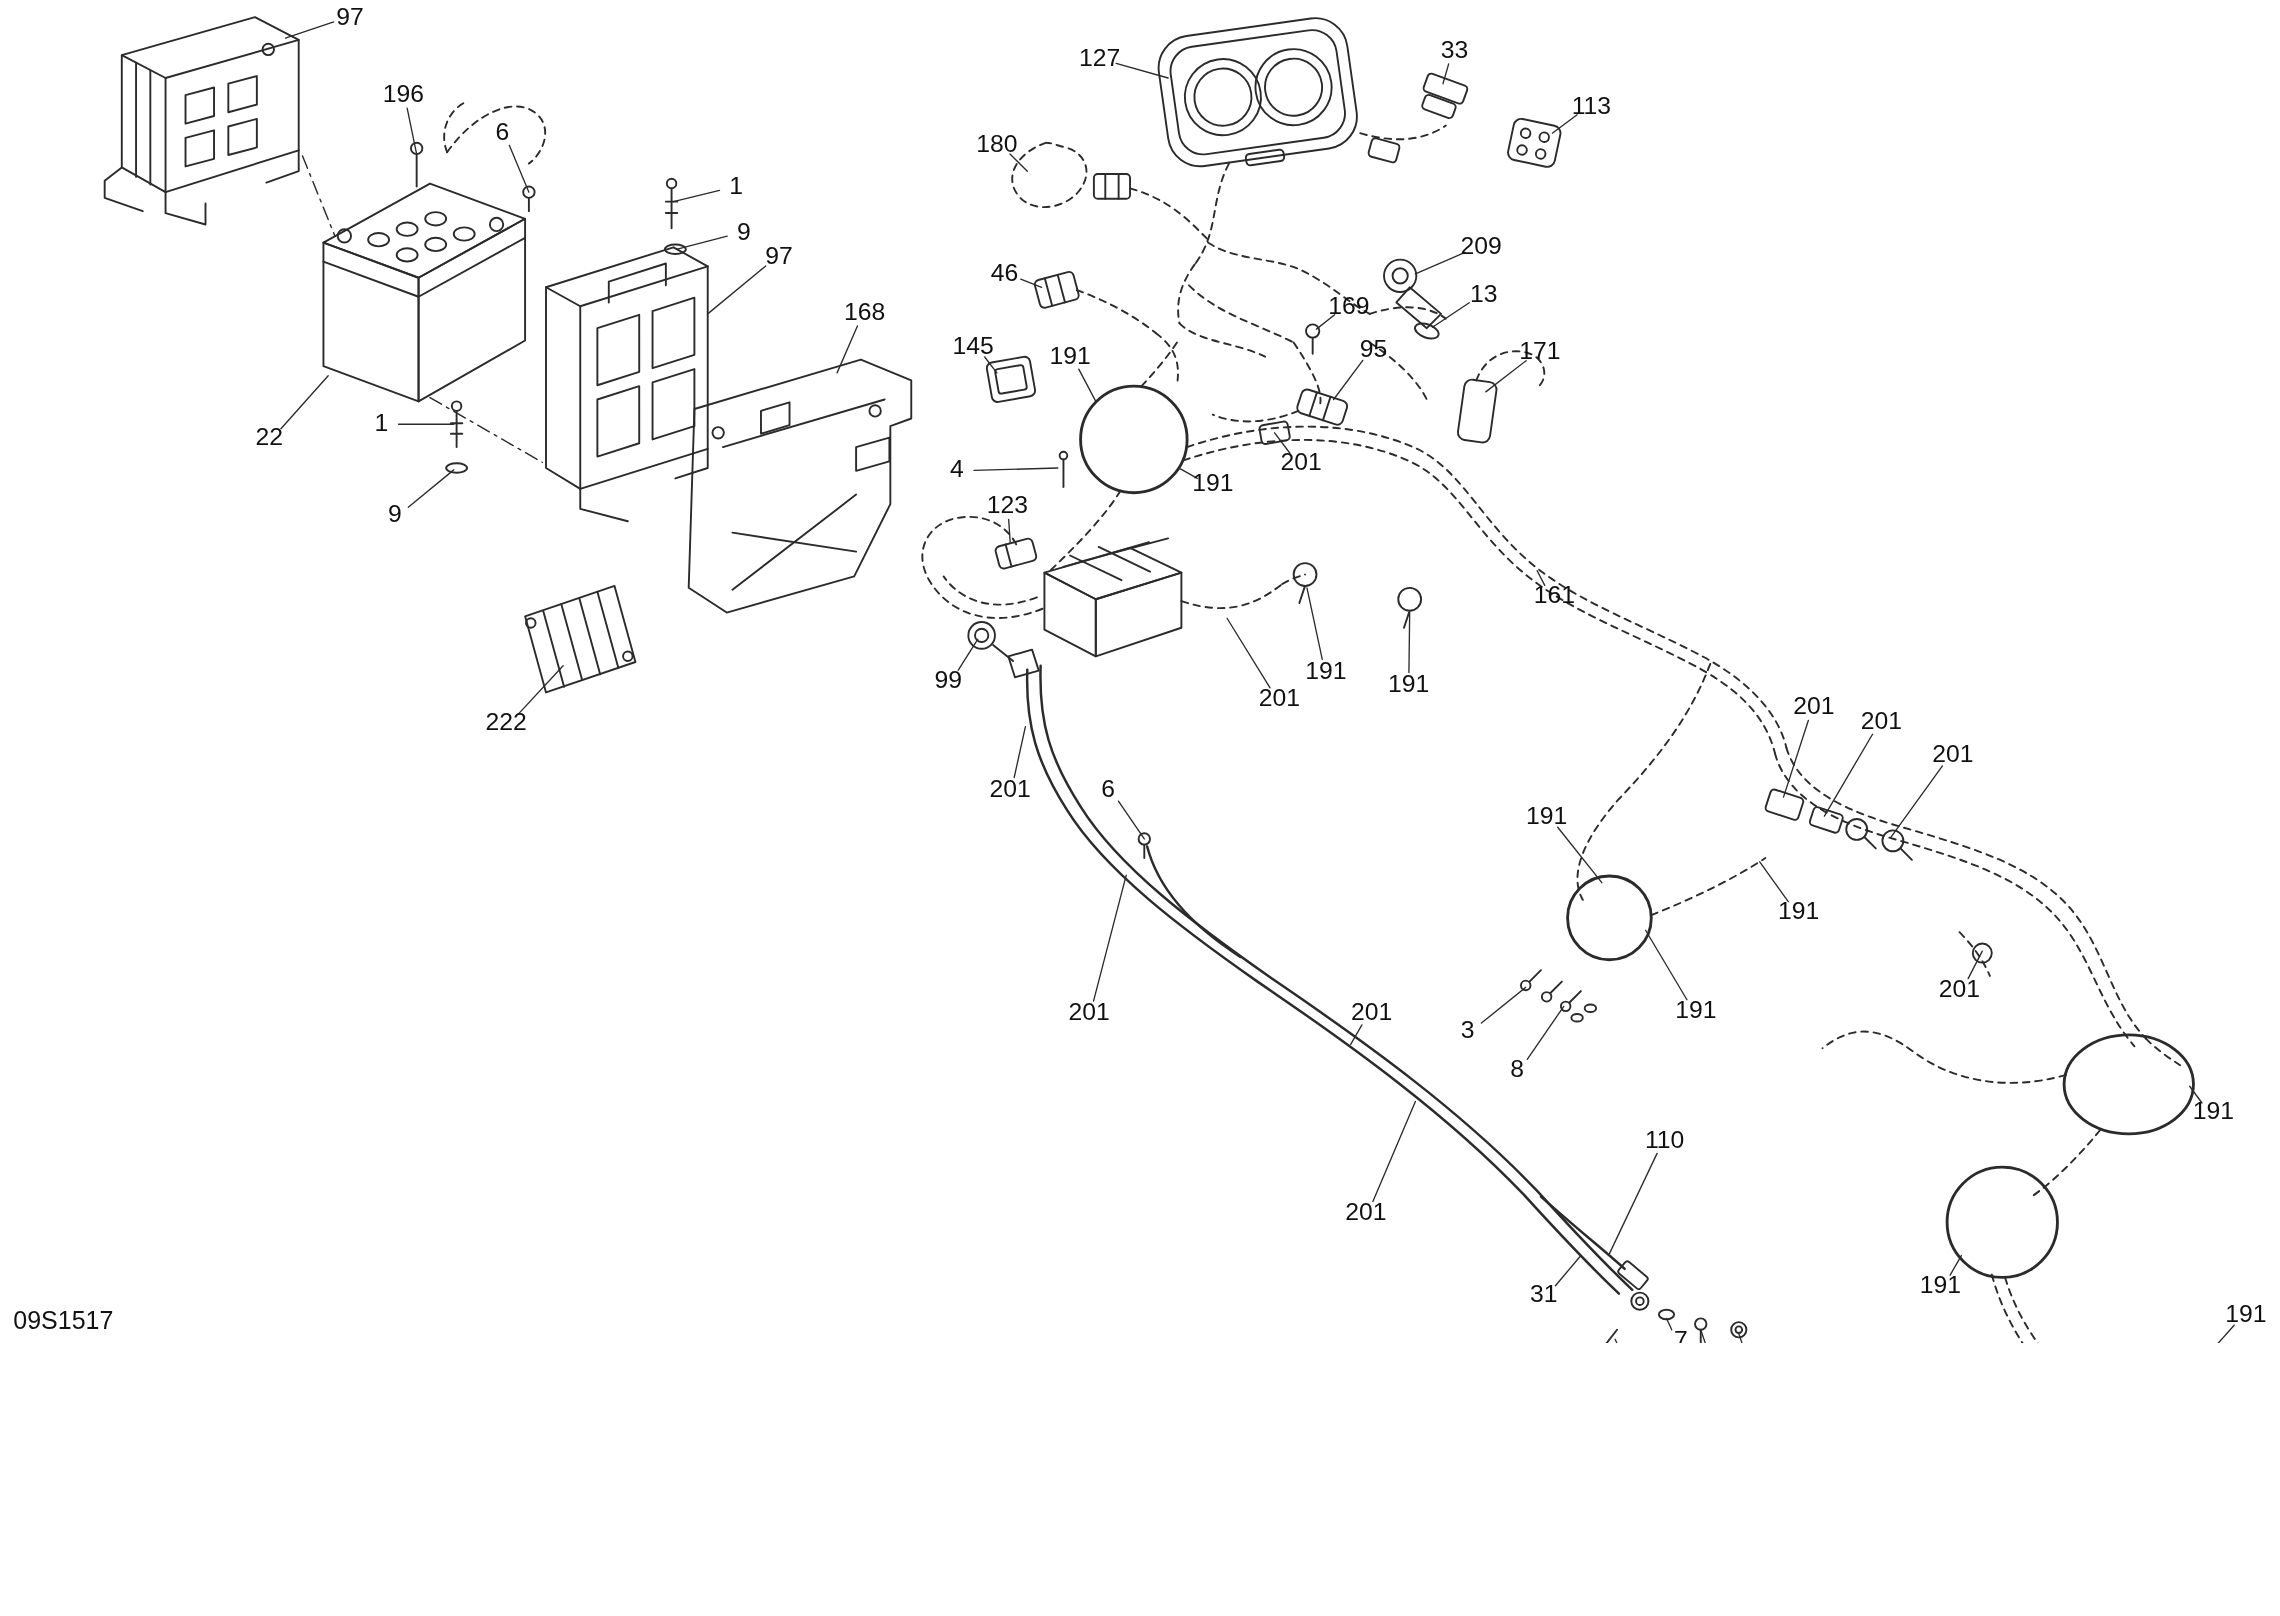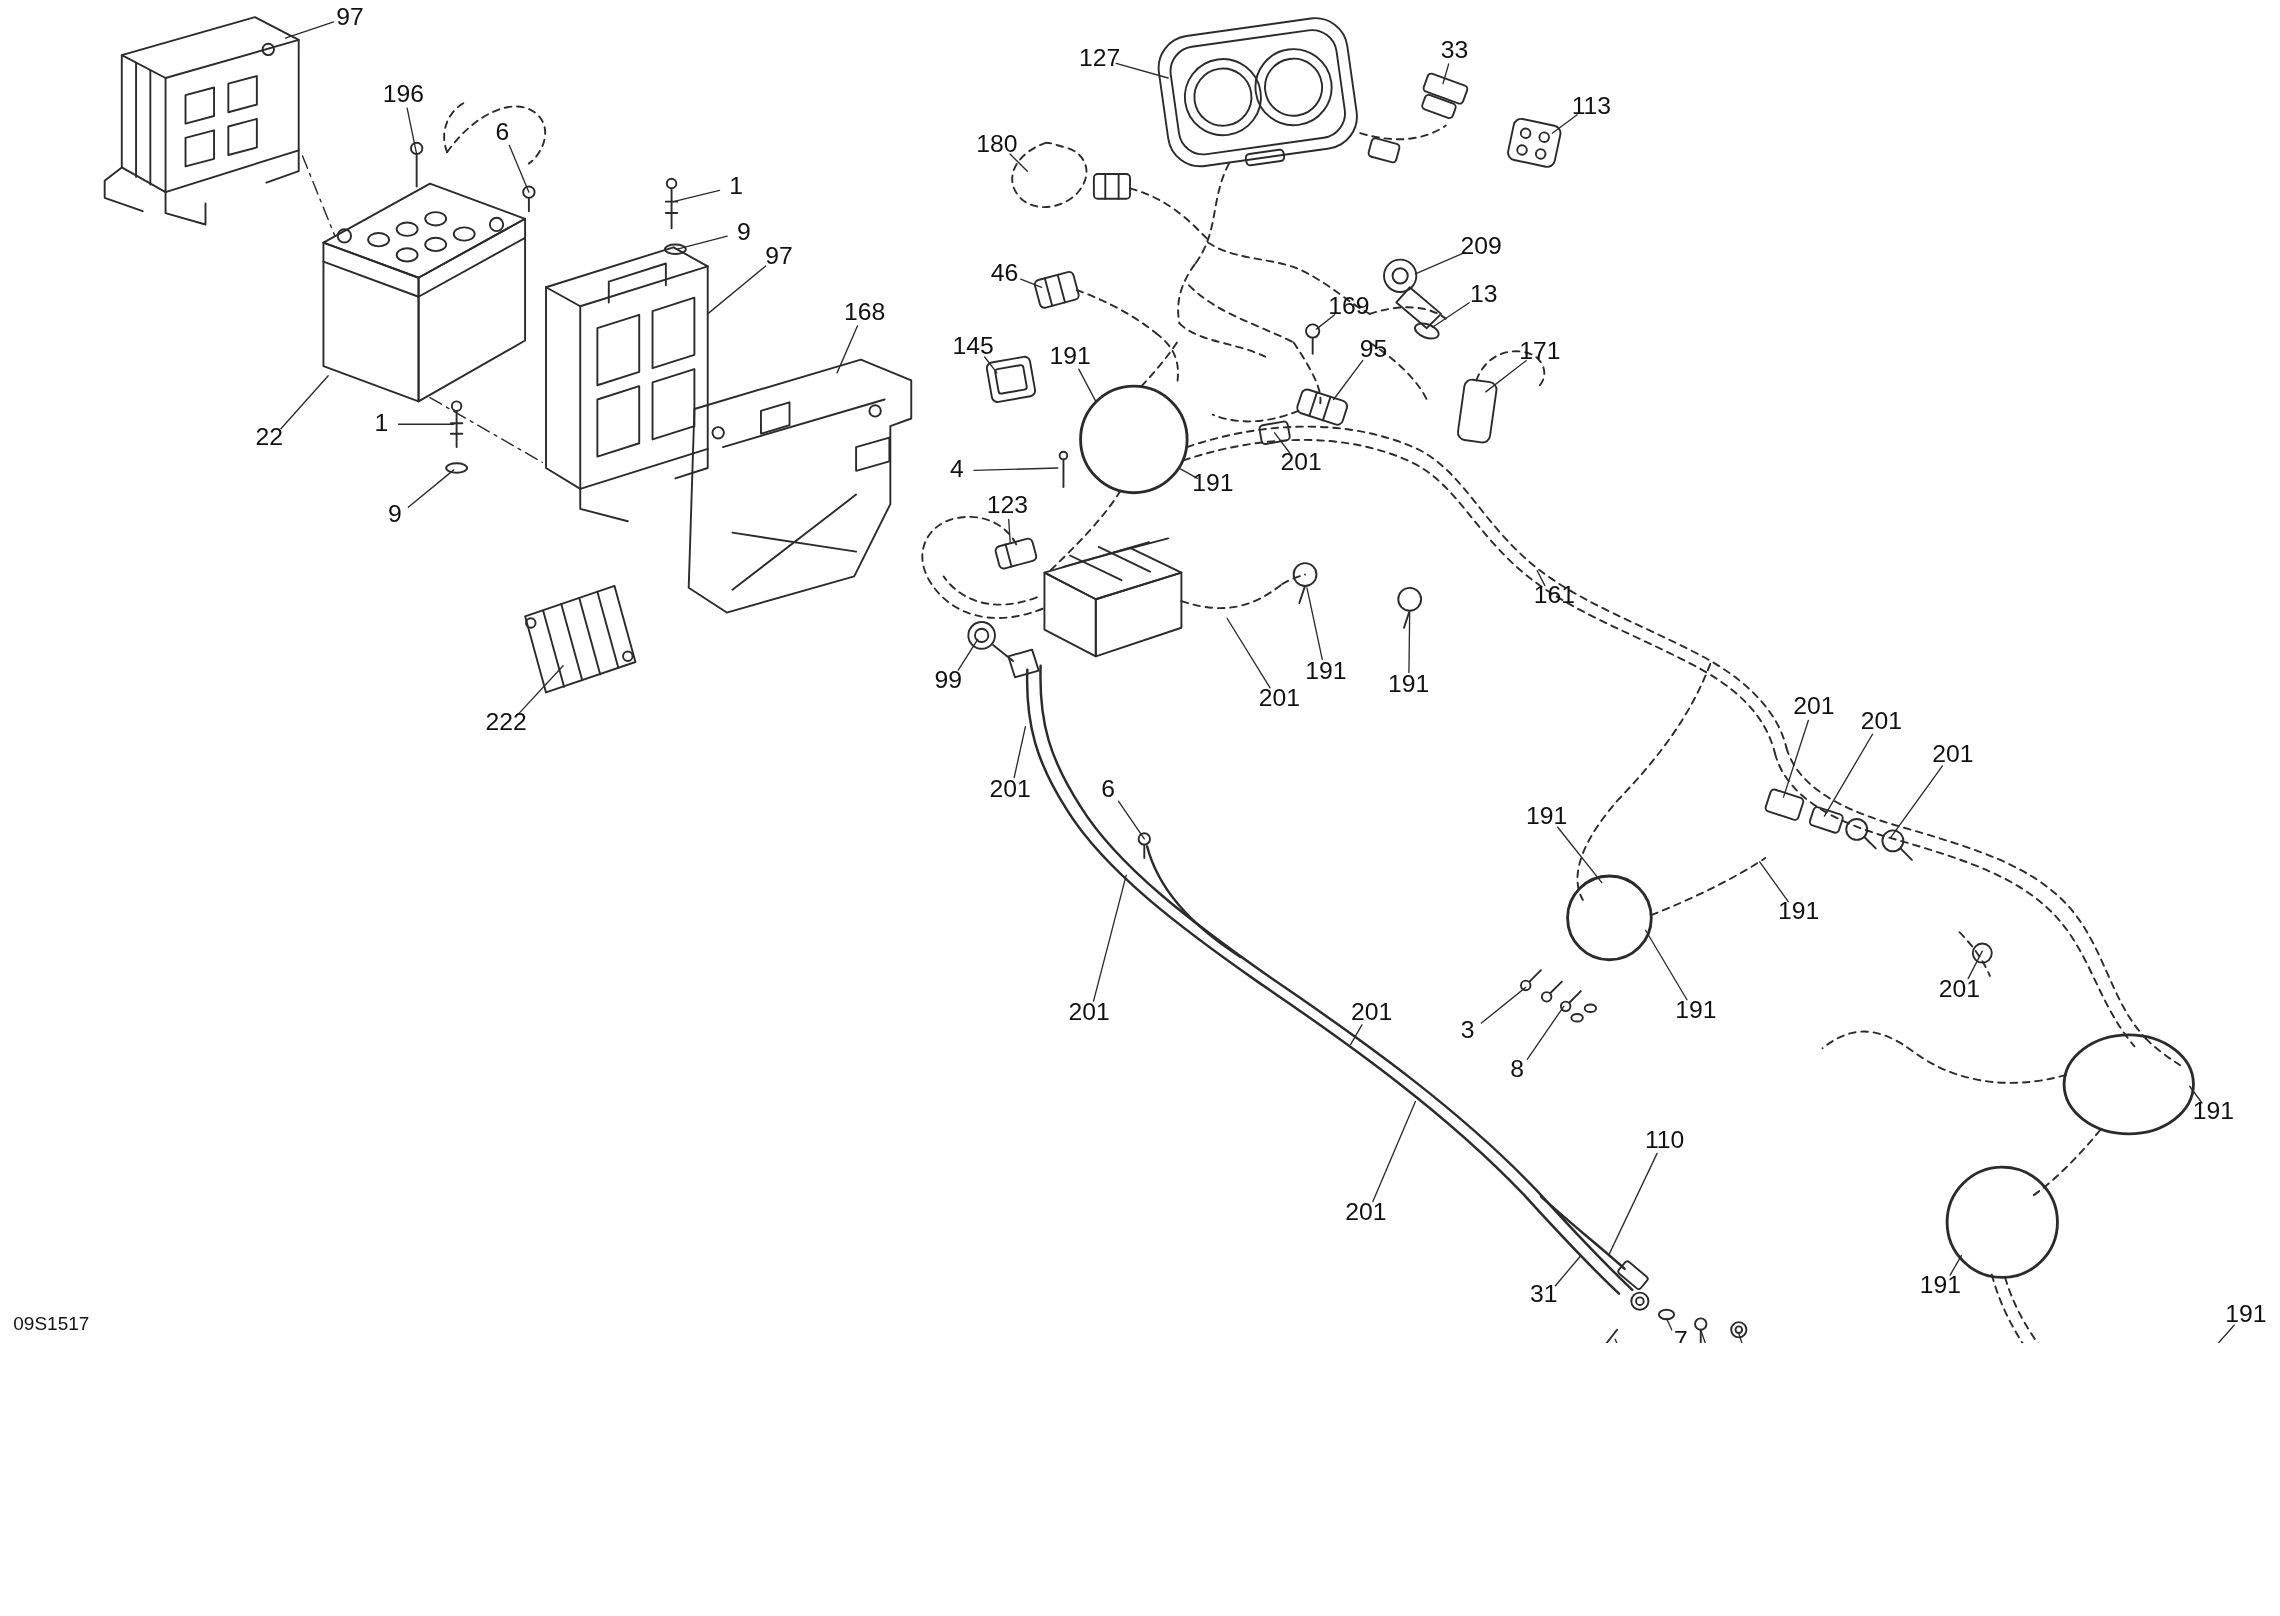--- a/index.html
+++ b/index.html
@@ -8,21 +8,21 @@
   #art{position:absolute;left:0;top:0;width:2281px;height:1617px;}
   #art path,#art rect,#art circle,#art ellipse,#art polygon,#art line{
       fill:none;stroke:#2b2b2b;stroke-width:2;stroke-linejoin:round;stroke-linecap:round;}
   #art .dashed{stroke-dasharray:7 6;}
   #art .dashdot{stroke-dasharray:14 6 3 6;stroke-width:1.5;}
   #art .thick{stroke-width:3;}
   #art .cable{stroke-width:2.6;}
   #leaders line{stroke:#2b2b2b;stroke-width:1.4;}
   #callouts text{stroke:none;fill:#111111;font:26px "Liberation Sans",sans-serif;
       text-anchor:middle;dominant-baseline:middle;}
-  .doc-code{position:absolute;left:13.3px;bottom:7.6px;font-size:19px;color:#111;}
+  .doc-code{position:absolute;left:13.3px;bottom:7.6px;font-size:25px;color:#111;}
 </style>
 </head>
 <body>
 
 <div class="canvas">
   <svg id="art" viewBox="0 0 2398 1700">
 
     <g>
       <path d="M128,58 L268,18 L314,42 L314,158 L174,202 L128,176 Z"></path>
       <path d="M128,58 L174,82 L174,202"></path>

